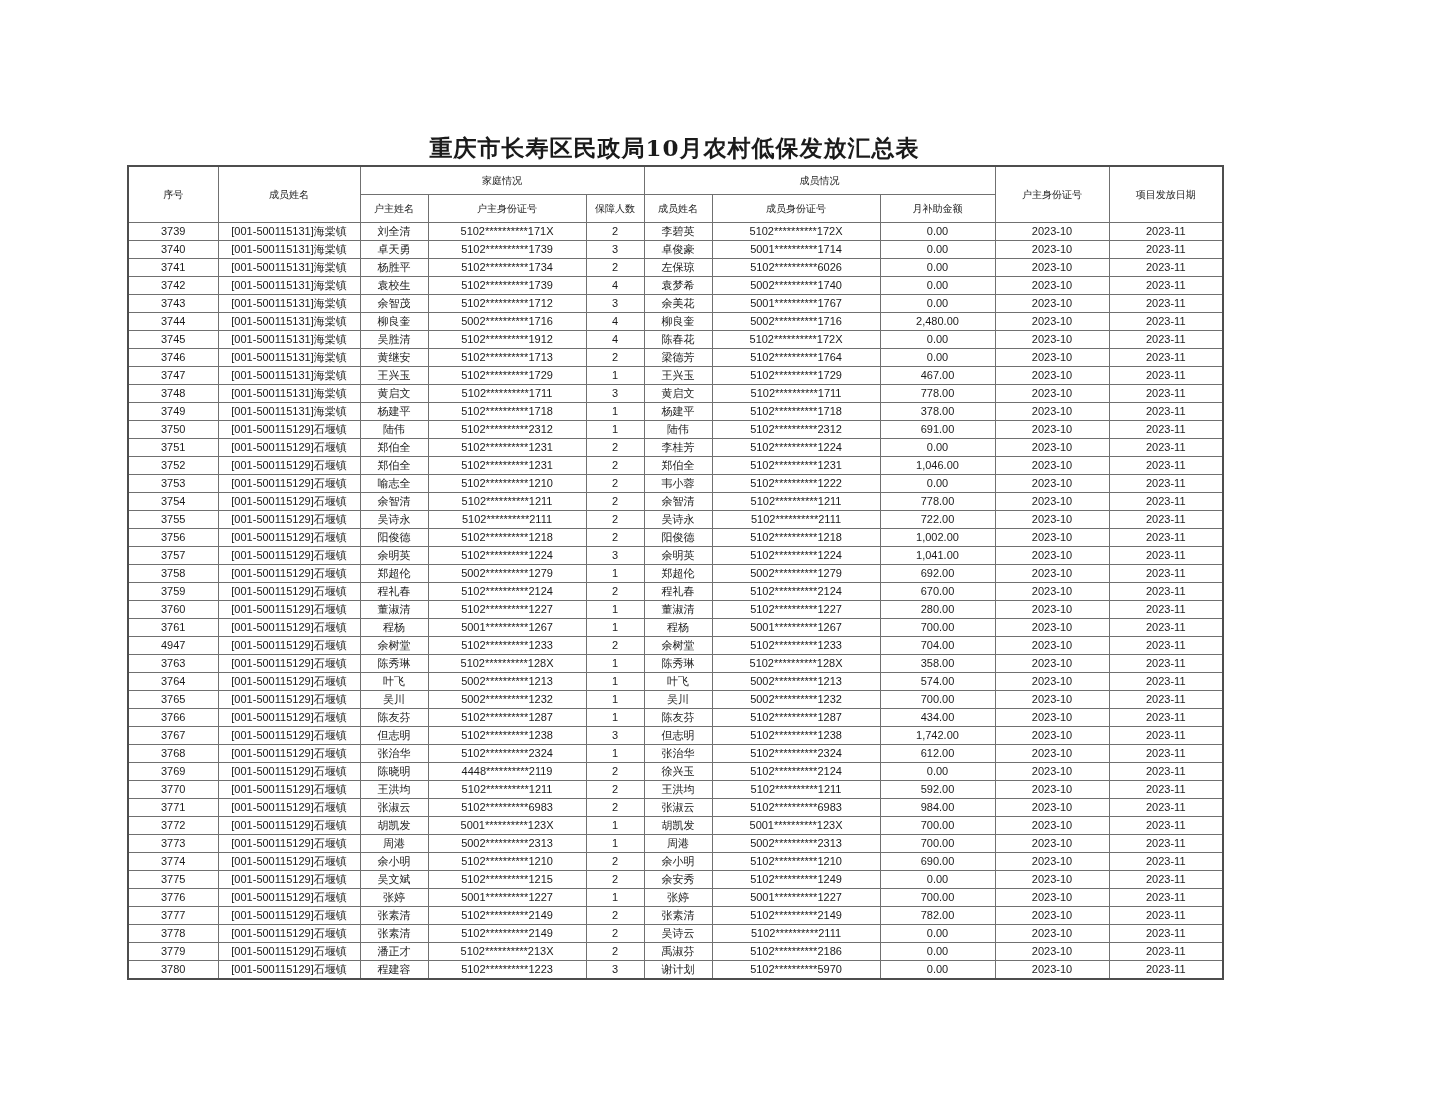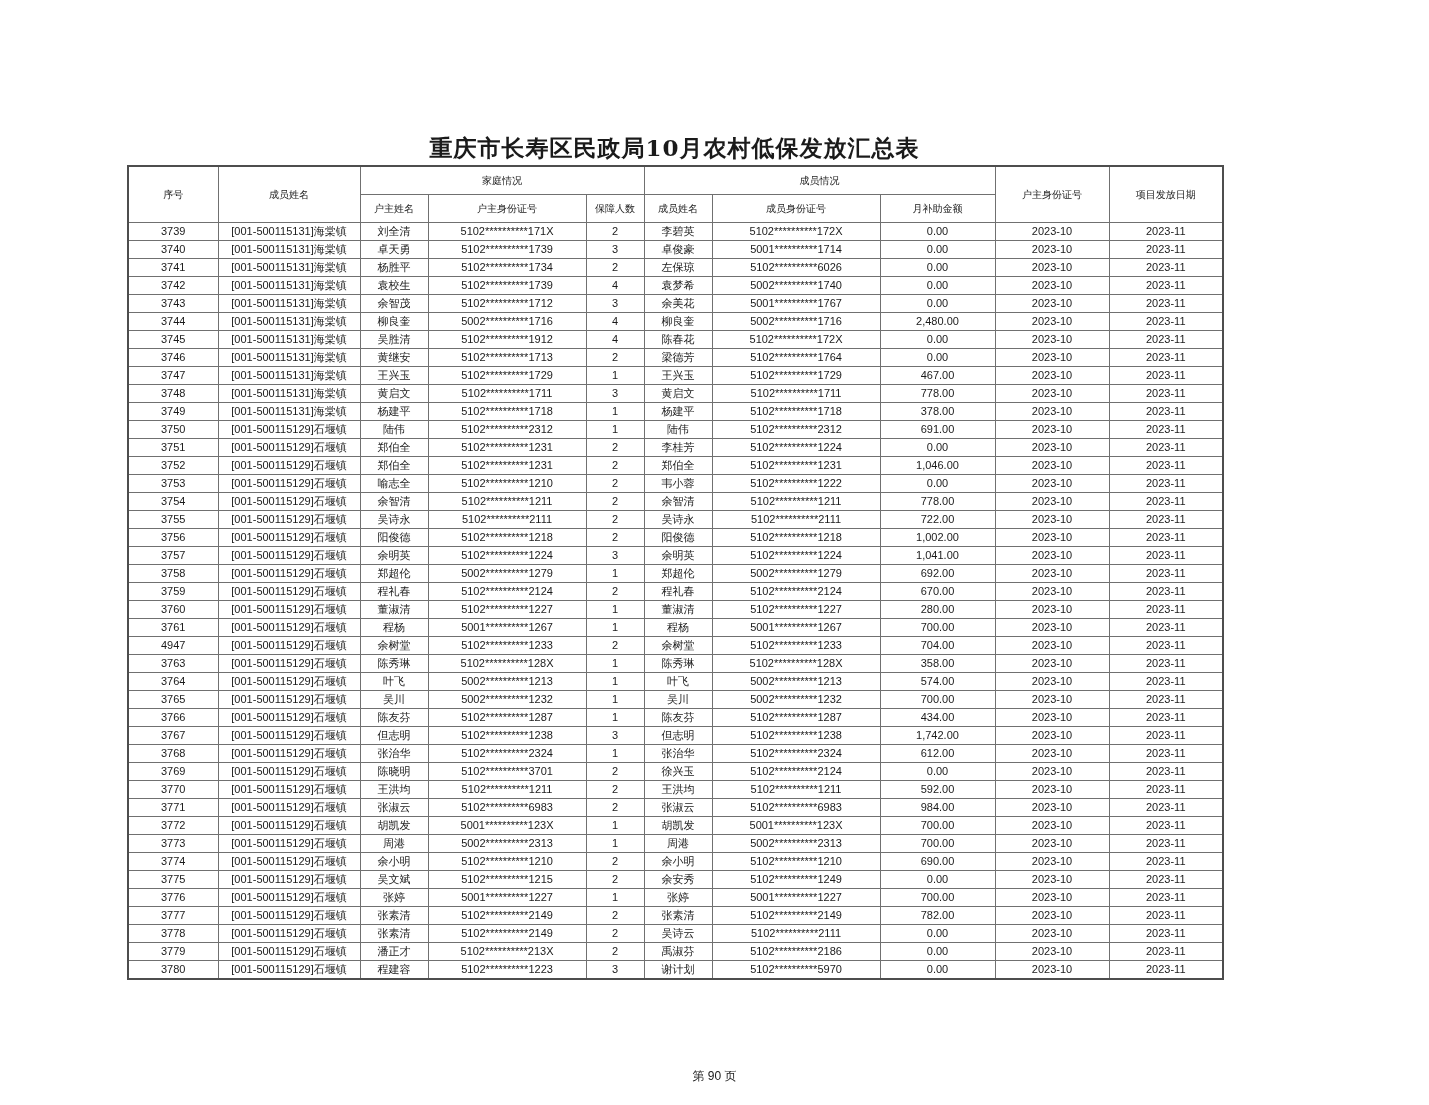--- a/index.html
+++ b/index.html
@@ -462,21 +462,21 @@
           <td>张治华</td>
           <td>5102**********2324</td>
           <td>612.00</td>
           <td>2023-10</td>
           <td>2023-11</td>
         </tr>
         <tr>
           <td>3769</td>
           <td>[001-500115129]石堰镇</td>
           <td>陈晓明</td>
-          <td>5102**********3701</td>
+          <td>4448**********2119</td>
           <td>2</td>
           <td>徐兴玉</td>
           <td>5102**********2124</td>
           <td>0.00</td>
           <td>2023-10</td>
           <td>2023-11</td>
         </tr>
         <tr>
           <td>3770</td>
           <td>[001-500115129]石堰镇</td>
@@ -605,15 +605,14 @@
           <td>3</td>
           <td>谢计划</td>
           <td>5102**********5970</td>
           <td>0.00</td>
           <td>2023-10</td>
           <td>2023-11</td>
         </tr>
       </tbody>
   </table>
 
-  <div class="page-footer">第 90 页</div>
 
 </div>
 
 </body></html>

